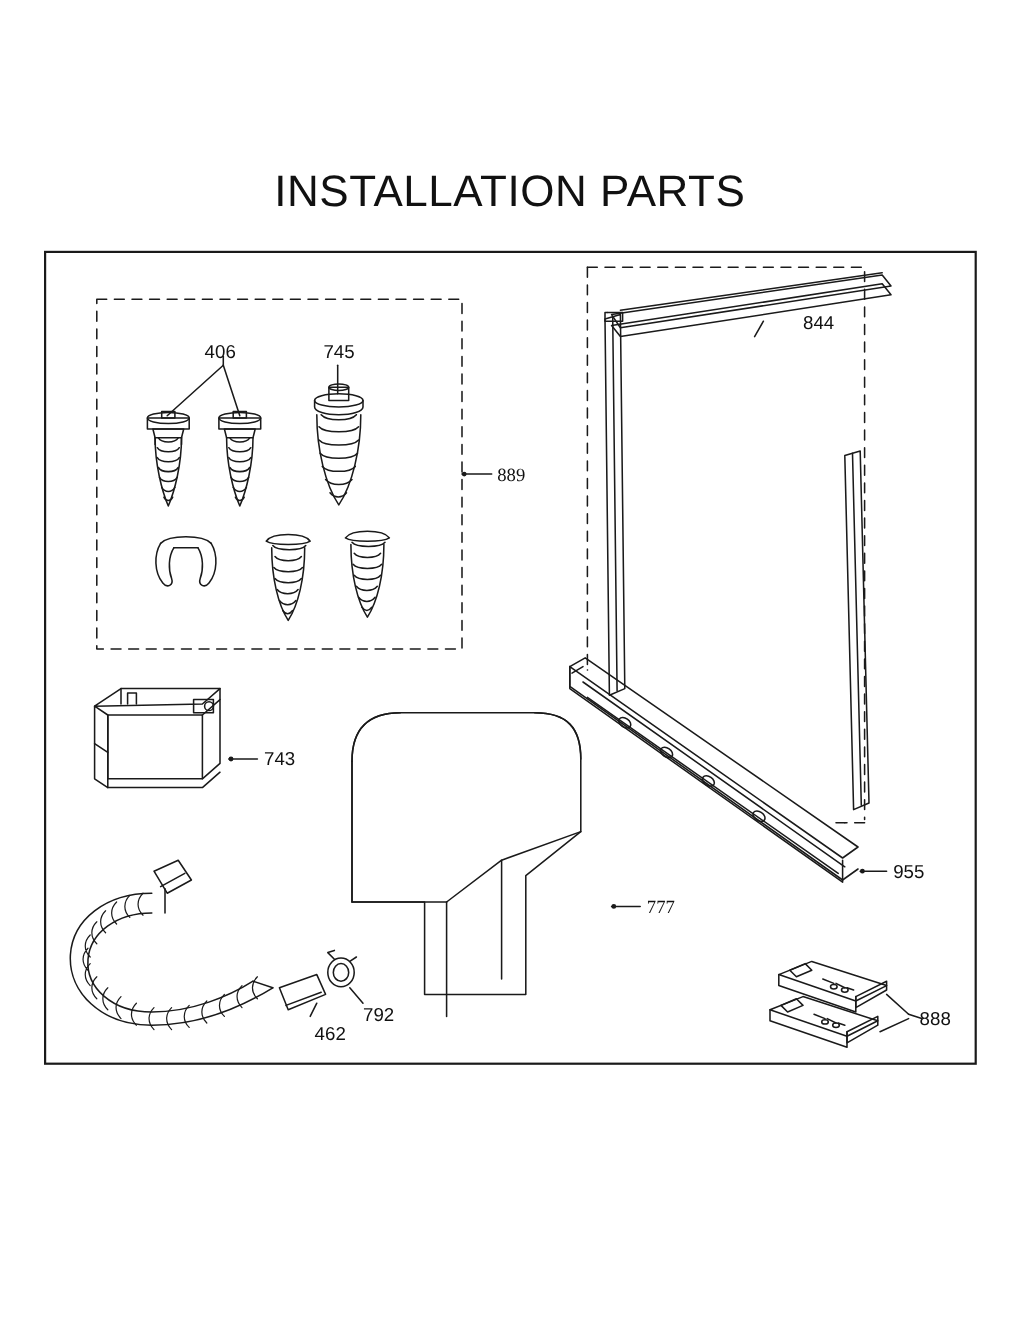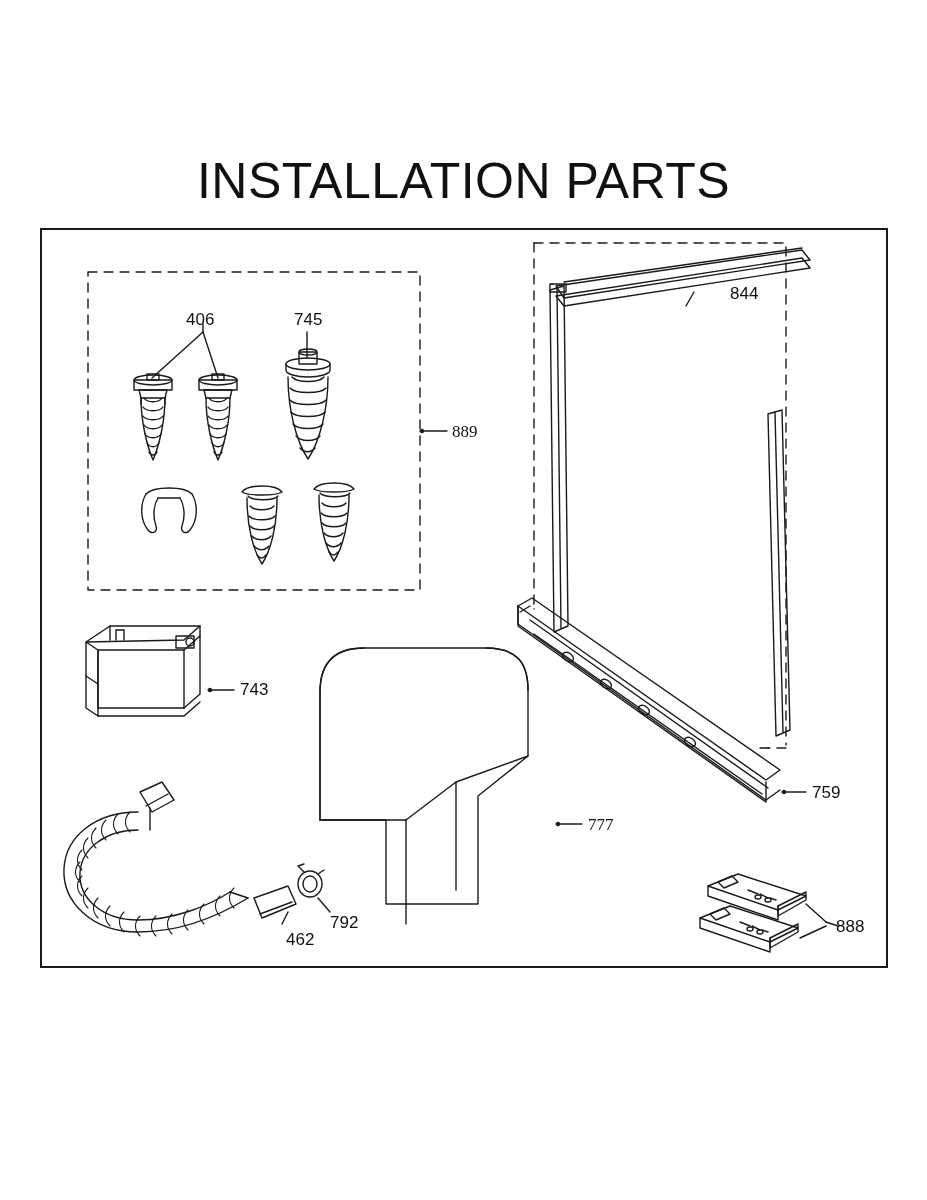--- a/index.html
+++ b/index.html
@@ -19,21 +19,21 @@
     position: relative;
     width: 927px;
     height: 1200px;
   }
   #title {
     position: absolute;
     top: 152px;
     left: 0;
     width: 927px;
     text-align: center;
-    font-size: 50px;
+    font-size: 40px;
     letter-spacing: 0.5px;
     font-weight: 400;
     color: #111;
   }
   #frame {
     position: absolute;
     left: 40px;
     top: 228px;
     width: 848px;
     height: 740px;
@@ -256,20 +256,20 @@
       <line x1="800" y1="938" x2="826" y2="926"></line>
       <line x1="826" y1="922" x2="838" y2="926"></line>
     </g>
   </svg>
 
   <div class="callout" style="left:186px; top:310px;">406</div>
   <div class="callout" style="left:294px; top:310px;">745</div>
   <div class="callout" style="left:452px; top:422px;font-family:Liberation Serif, serif;">889</div>
   <div class="callout" style="left:700px; top:284px;margin-left:30px;">844</div>
   <div class="callout" style="left:240px; top:680px;">743</div>
-  <div class="callout" style="left:812px; top:783px;">759</div>
+  <div class="callout" style="left:812px; top:783px;">955</div>
   <div class="callout" style="left:588px; top:815px;font-family:Liberation Serif, serif;">777</div>
   <div class="callout" style="left:286px; top:930px;">462</div>
   <div class="callout" style="left:330px; top:913px;">792</div>
   <div class="callout" style="left:836px; top:917px;">888</div>
 
 
 </div>
 
 </body></html>

